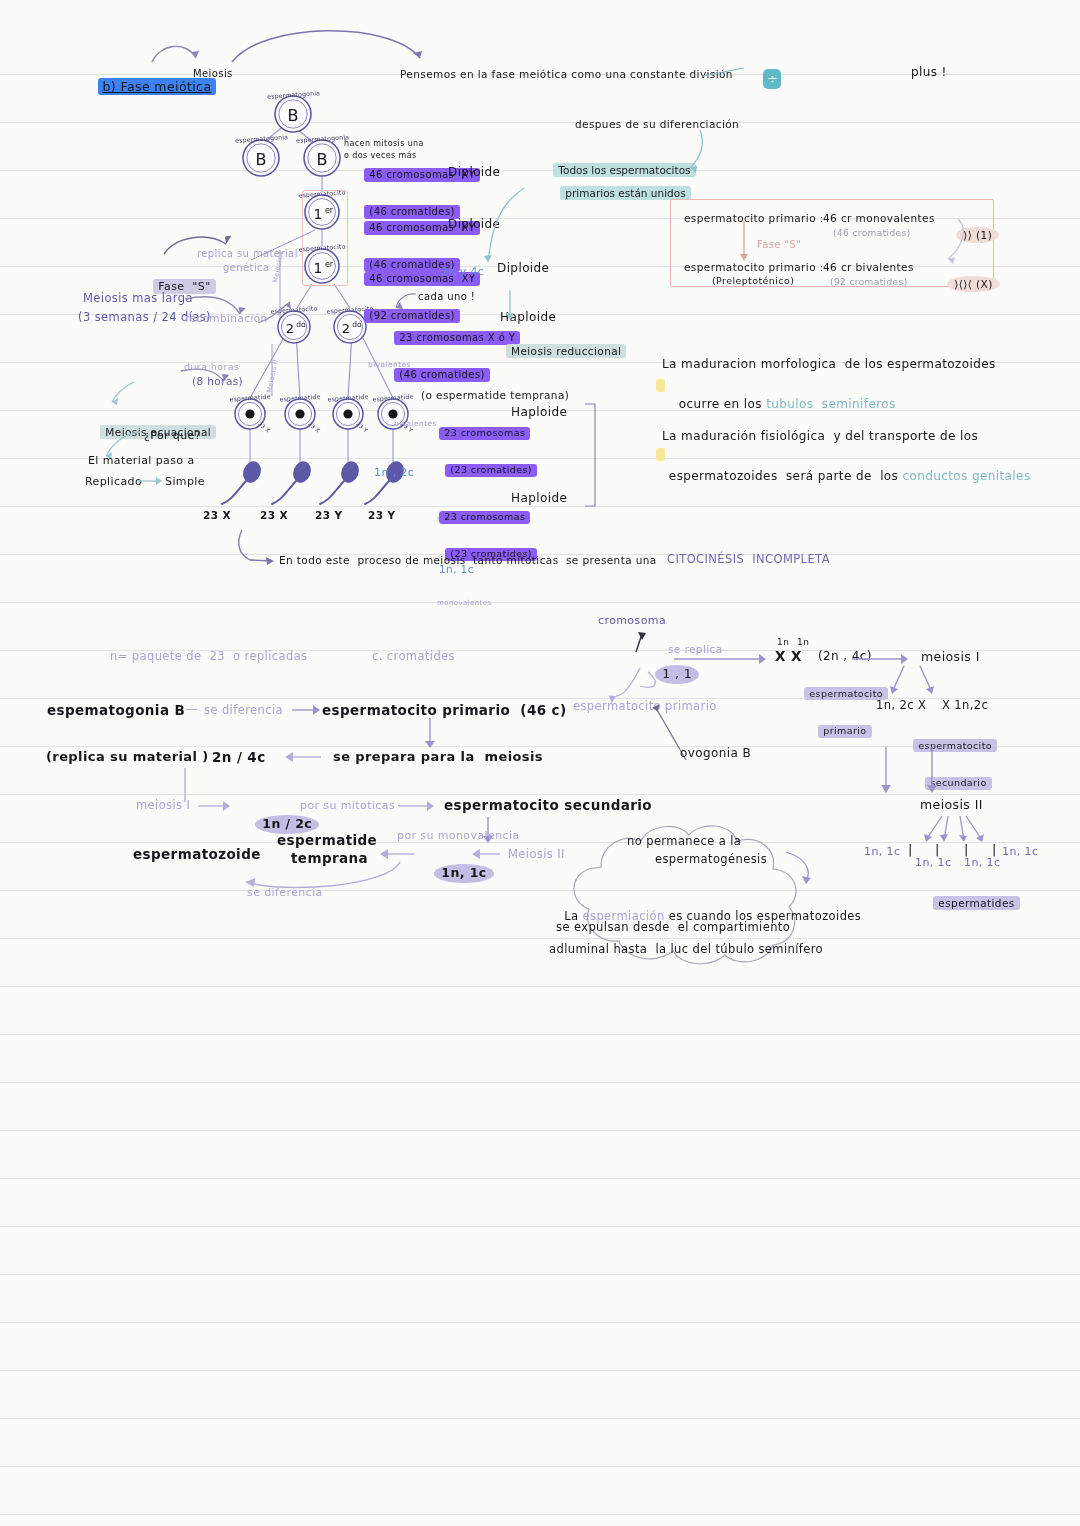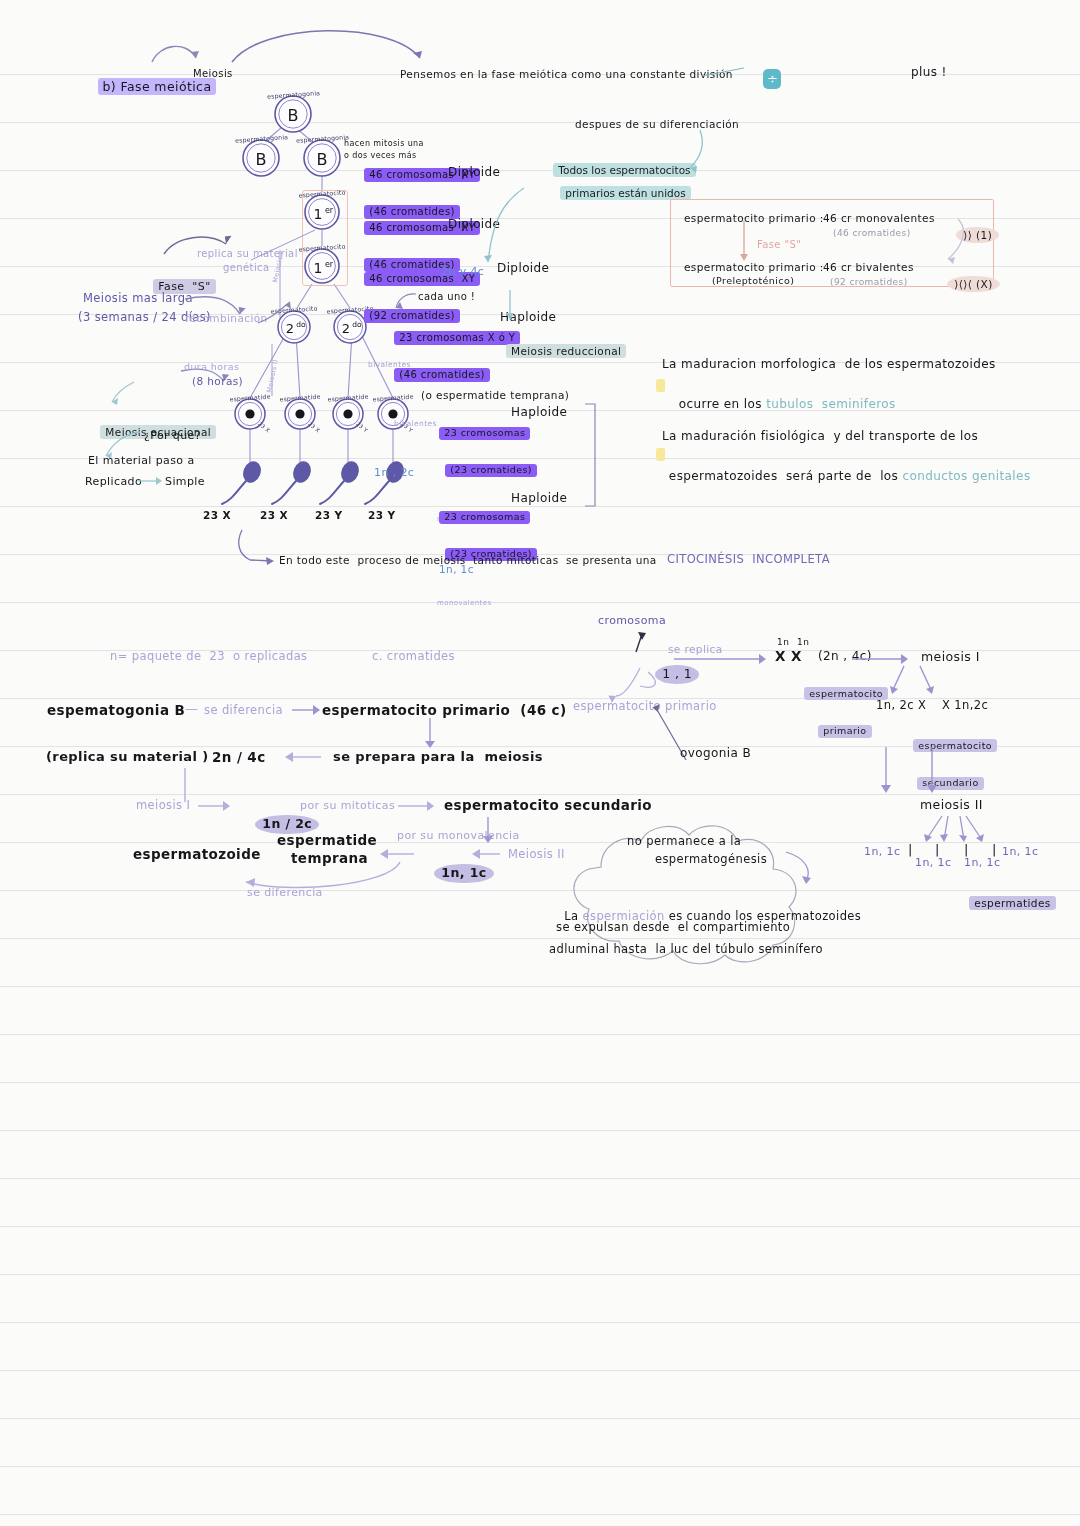--- a/index.html
+++ b/index.html
@@ -20,21 +20,21 @@
   .purple2{color:#6f69b8;}
   .lilac{color:#a9a3d6;}
   .teal{color:#7fb9c4;}
   .pink{color:#e0a5a5;}
   .blue{color:#5e8fd0;}
   .grey{color:#9a99a8;}
   
   .hw{font-family:"DejaVu Sans","Liberation Sans",sans-serif;letter-spacing:.4px;}
   
   .hl{border-radius:3px;padding:1px 5px;}
-  .hl-yellow{background:#c4b5fd;}
+  .hl-yellow{background:#3b82f6;text-decoration:underline;}
   .hl-teal{background:#bfe0e1;}
   .hl-tealgrey{background:#cfdede;}
   .hl-purple{background:#cfcbe4;}
   .hl-lav{background:#8b5cf6;}
   .hl-lav2{background:#c8c2e6;}
   .hl-yellowdot{background:#f7e89a;}
   .chip-teal{background:#5fb9c9;color:#fff;border-radius:5px;
     display:inline-block;width:18px;height:20px;text-align:center;
     font-size:13px;line-height:20px;}
   .ellipse{background:#f0dcd6;border-radius:50%;padding:2px 7px;display:inline-block;}
@@ -501,21 +501,21 @@
   <svg style="left:880px;top:664px;width:120px;height:44px;">
     <path d="M24,2 L12,28" stroke="#9b95cf" stroke-width="1.4" fill="none"></path>
     <path d="M12,30 l-2,-8 l8,3 z" fill="#9b95cf"></path>
     <path d="M40,2 L52,28" stroke="#9b95cf" stroke-width="1.4" fill="none"></path>
     <path d="M52,30 l-6,-5 l8,-3 z" fill="#9b95cf"></path>
   </svg>
   <div class="t hw ink" style="left:876px;top:699px;font-size:11.5px;">1n, 2c X</div>
   <div class="t hw ink" style="left:942px;top:699px;font-size:11.5px;">X 1n,2c</div>
   <div class="t" style="left:893px;top:717px;">
     <span class="hl hl-lav2 hw ink" style="font-size:9.5px;">espermatocito</span><br>
-    <span class="hl hl-lav2 hw ink" style="font-size:9.5px;margin-left:4px;display:inline-block;margin-top:1px;">secundario</span>
+    <span class="hl hl-lav2 hw ink" style="font-size:9.5px;margin-left:12px;display:inline-block;margin-top:1px;">secundario</span>
   </div>
   <svg style="left:870px;top:745px;width:140px;height:58px;">
     <path d="M16,2 L16,42" stroke="#9b95cf" stroke-width="1.4" fill="none"></path>
     <path d="M16,48 l-5,-8 l10,0 z" fill="#9b95cf"></path>
     <path d="M62,2 L62,42" stroke="#9b95cf" stroke-width="1.4" fill="none"></path>
     <path d="M62,48 l-5,-8 l10,0 z" fill="#9b95cf"></path>
   </svg>
   <div class="t hw ink" style="left:920px;top:798px;font-size:12.5px;">meiosis II</div>
   <svg style="left:860px;top:814px;width:160px;height:40px;">
     <path d="M82,2 L66,26" stroke="#9b95cf" stroke-width="1.3" fill="none"></path>
@@ -528,21 +528,21 @@
     <path d="M122,28 l-6,-4 l8,-4 z" fill="#9b95cf"></path>
   </svg>
   <div class="t hw purple2" style="left:864px;top:846px;font-size:11px;">1n, 1c</div>
   <div class="t hw ink" style="left:908px;top:843px;font-size:13px;">|</div>
   <div class="t hw ink" style="left:935px;top:843px;font-size:13px;">|</div>
   <div class="t hw ink" style="left:964px;top:843px;font-size:13px;">|</div>
   <div class="t hw ink" style="left:992px;top:843px;font-size:13px;">|</div>
   <div class="t hw purple2" style="left:915px;top:857px;font-size:11px;">1n, 1c</div>
   <div class="t hw purple2" style="left:964px;top:857px;font-size:11px;">1n, 1c</div>
   <div class="t hw purple2" style="left:1002px;top:846px;font-size:11px;">1n, 1c</div>
-  <div class="t" style="left:949px;top:875px;text-align:right;">
+  <div class="t" style="left:913px;top:875px;text-align:right;">
     <span class="hl hl-lav2 hw ink" style="font-size:10.5px;">espermatides</span>
   </div>
 
   <svg style="left:505px;top:815px;width:370px;height:160px;">
     <path d="M96,52 C96,30 118,18 136,26 C144,10 172,6 184,20
              C196,6 226,8 232,26 C254,20 272,34 268,54
              C290,56 298,78 284,92 C296,106 288,128 268,130
              C262,148 232,152 220,140 C204,154 176,150 168,136
              C150,150 120,144 114,126 C92,128 78,110 84,94
              C66,88 62,62 84,54 Z" fill="none" stroke="#a8a6b8" stroke-width="1.2"></path>

